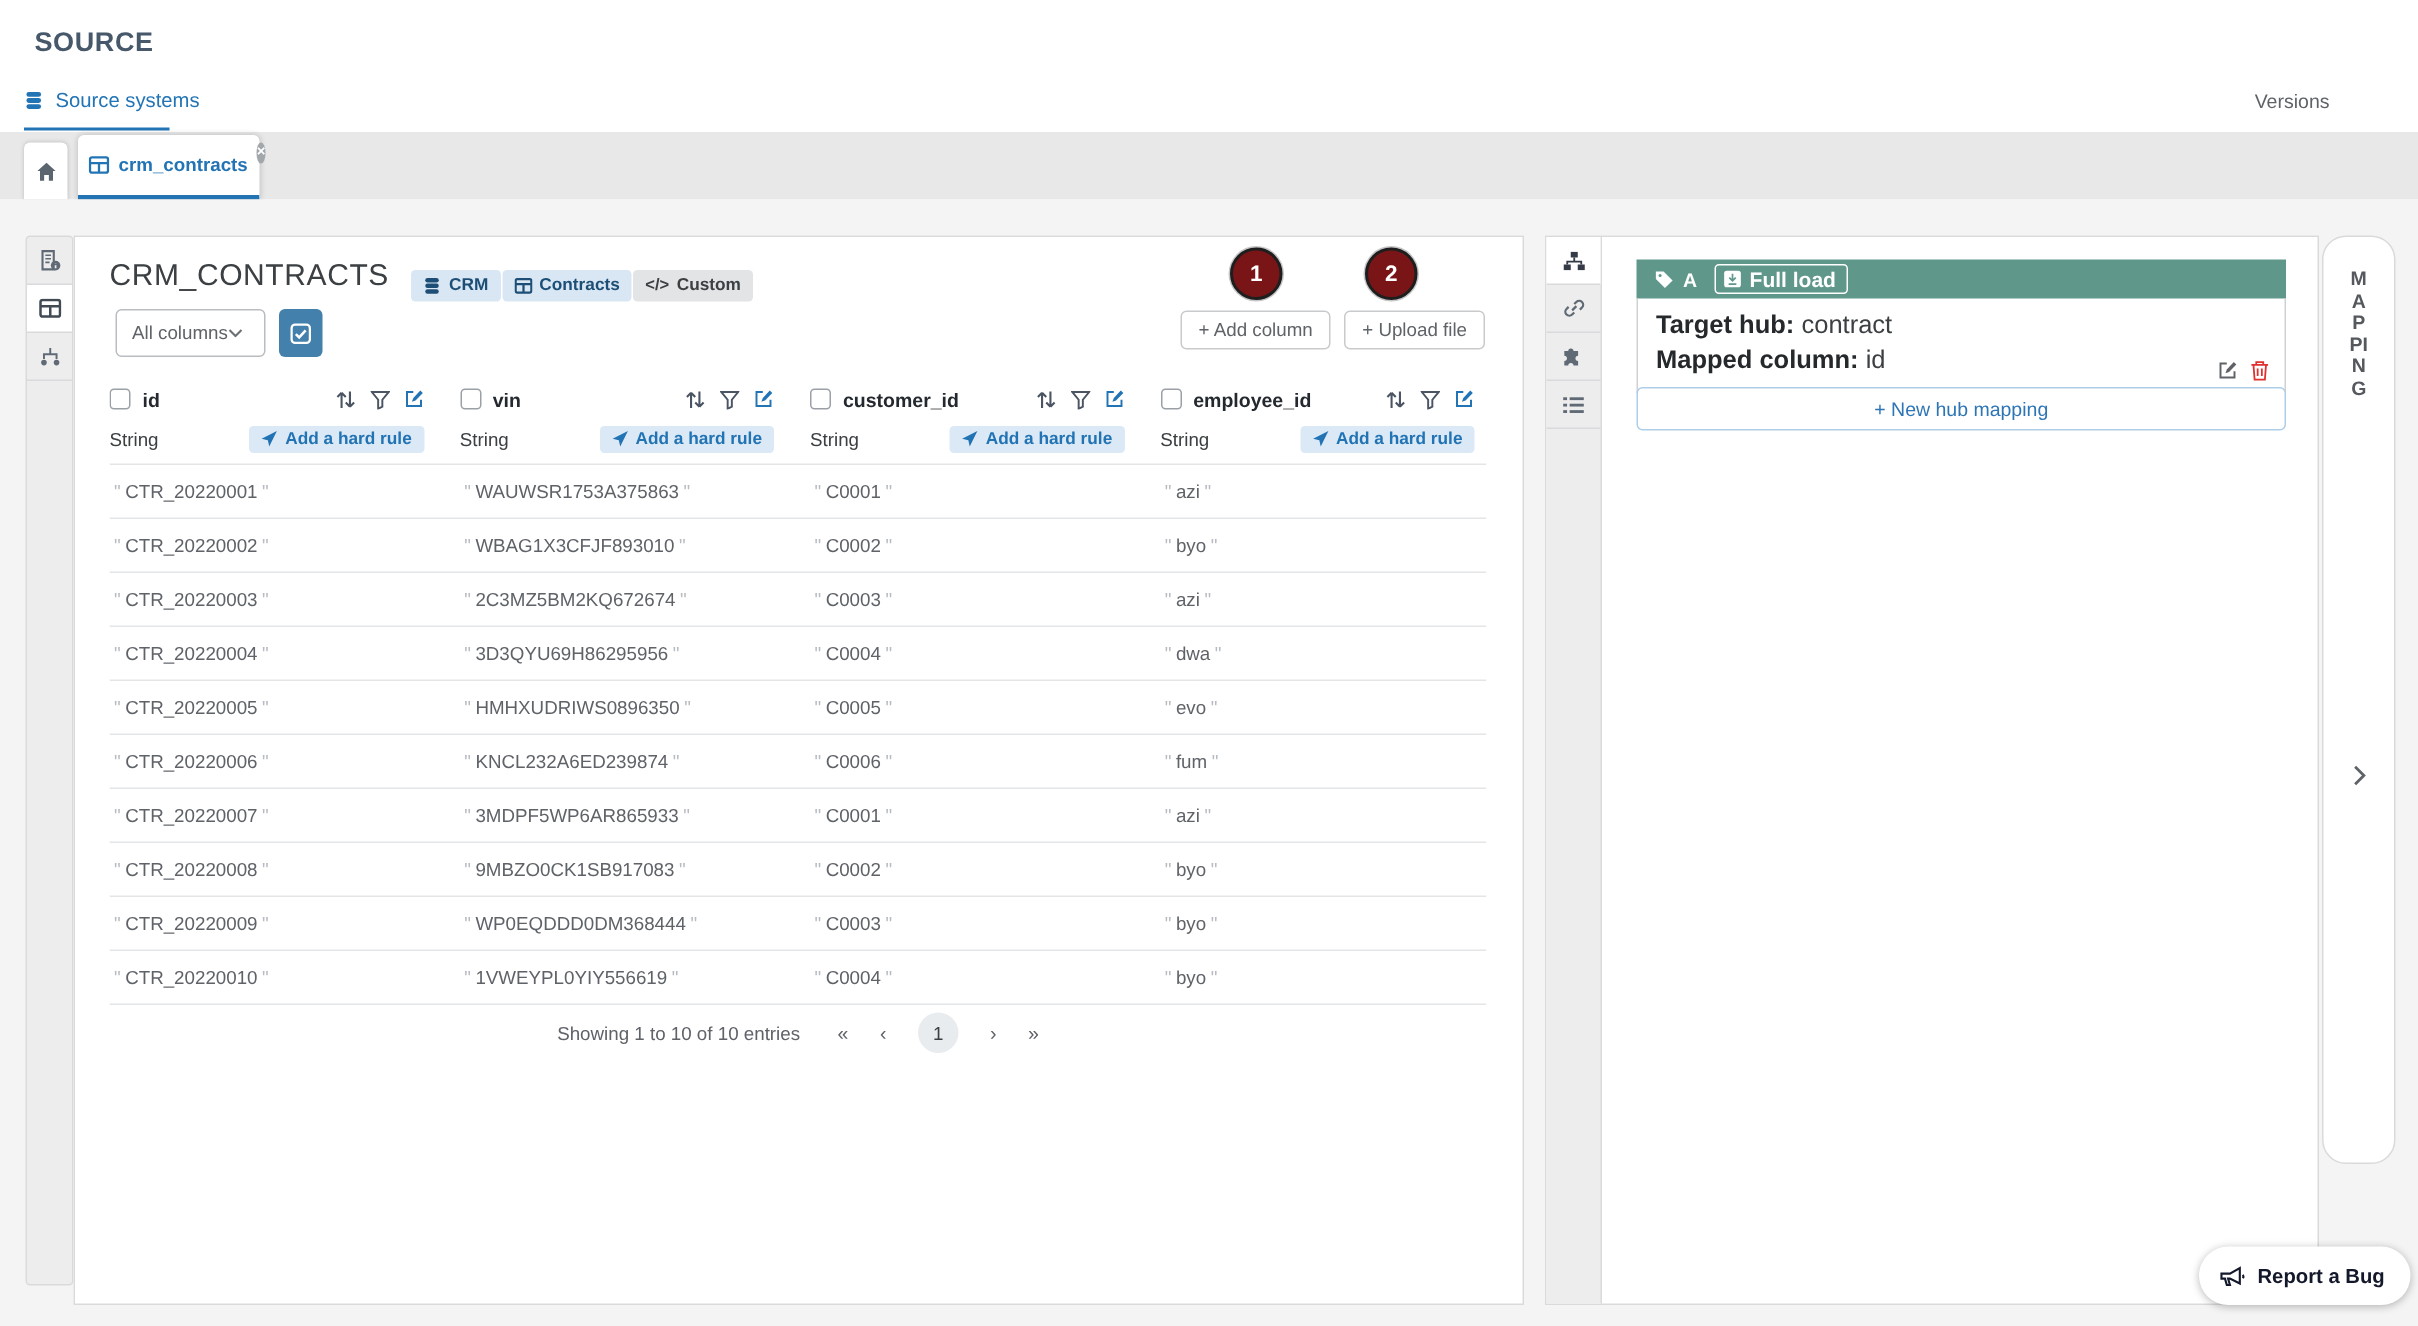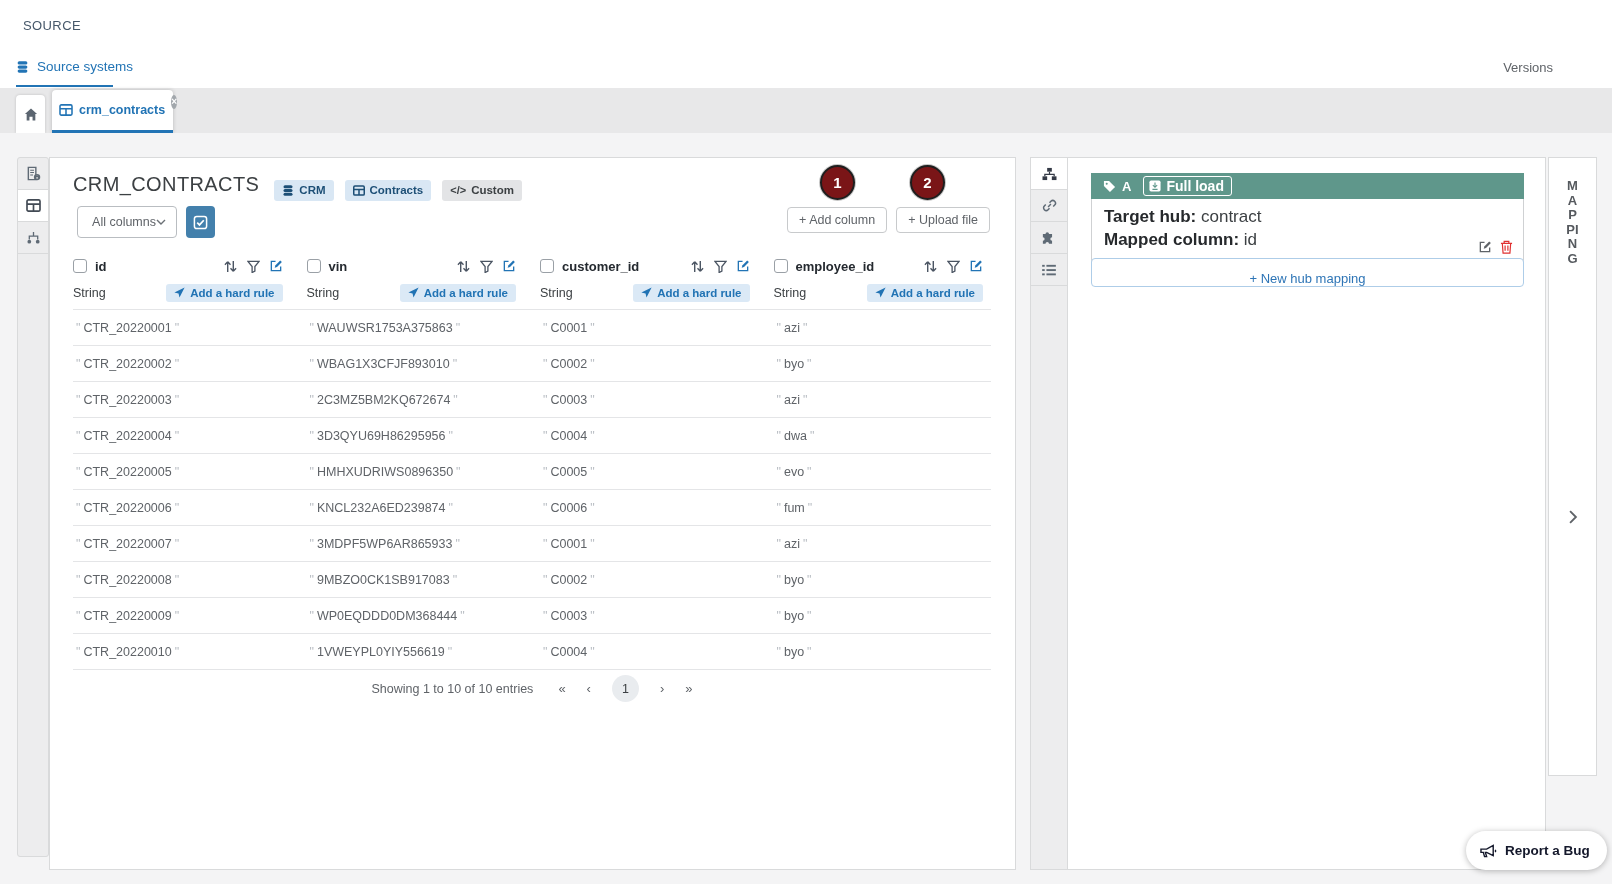--- a/index.html
+++ b/index.html
@@ -4,21 +4,21 @@
 <style>
   * { margin:0; padding:0; box-sizing:border-box; }
   html,body { width:1612px; height:884px; }
   body {
     font-family:"Liberation Sans","DejaVu Sans",sans-serif;
     background:#ffffff; position:relative; overflow:hidden; color:#3c4043;
   }
   svg { display:block; }
 
   
-  .page-title { position:absolute; left:23px; top:18px; font-size:13px; font-weight:normal; color:#46586a; letter-spacing:.4px; }
+  .page-title { position:absolute; left:23px; top:18px; font-size:18px; font-weight:bold; color:#46586a; letter-spacing:.4px; }
   .nav-source { position:absolute; left:16px; top:59px; display:flex; align-items:center; gap:8px; color:#2274b5; font-size:13.5px; }
   .nav-underline { position:absolute; left:16px; top:85px; width:97px; height:2px; background:#2274b5; }
   .nav-versions { position:absolute; right:59px; top:60px; font-size:13px; color:#5f6368;margin-left:12px; }
 
   
   .tabstrip { position:absolute; left:0; top:88px; width:1612px; height:45px; background:#e8e8e9; }
   .home-tab { position:absolute; left:16px; top:7px; width:29px; height:38px; background:#fff; border-radius:4px 4px 0 0;
               box-shadow:0 0 3px rgba(0,0,0,.18); display:flex; align-items:center; justify-content:center; color:#5b6570; }
   .doc-tab { position:absolute; left:52px; top:2px; width:121px; height:43px; background:#fff; border-radius:4px 4px 0 0;
              box-shadow:0 0 4px rgba(0,0,0,.2); border-bottom:3px solid #2274b5; display:flex; align-items:center; gap:6px;
@@ -32,35 +32,35 @@
   
   .left-strip { position:absolute; left:17px; top:157px; width:32px; height:700px; background:#ededee;
                 border:1px solid #d9dadb; border-radius:3px; }
   .stab { height:32px; display:flex; align-items:center; justify-content:center; color:#5f6a75; border-bottom:1px solid #d9dadb; }
   .stab.active { background:#fff; color:#424a54; }
 
   
   .main-panel { position:absolute; left:49px; top:157px; width:967px; height:713px; background:#fff; border:1px solid #d9dadb; }
   .title-row { position:absolute; left:23px; top:13px; display:flex; align-items:center; gap:15px; height:26px; }
   .dataset-title { font-size:20px; color:#3c4043; letter-spacing:.4px; }
-  .tags { display:flex; gap:11px;margin-top:12px; }
+  .tags { display:flex; gap:1px;margin-top:12px; }
   .tag { display:inline-flex; align-items:center; gap:5px; padding:3px 8px; border-radius:3px; font-size:11.5px; font-weight:bold; height:21px; }
   .tag.blue { background:#d9e7f4; color:#1d4f76; }
   .tag.gray { background:#e3e4e6; color:#3c4043; }
   .code-glyph { font-size:11px; font-weight:bold; }
 
   .ann { position:absolute; top:7px; width:35px; height:35px; border-radius:50%; background:#7a1517; border:2px solid #1e1e1e;
          box-shadow:0 0 0 1px #c6c6c6; color:#fff; font-weight:bold; font-size:15px; display:flex; align-items:center; justify-content:center; }
   .ann1 { left:770px; } .ann2 { left:860px; }
 
   .top-actions { position:absolute; right:25px; top:49px; display:flex; gap:9px; }
   .btn-outline { border:1px solid #c8cacc; border-radius:4px; background:#fff; color:#5f6368; font-size:12.5px; padding:5px 11px; white-space:nowrap; }
 
   .col-select { position:absolute; left:27px; top:48px; width:100px; height:32px; border:1px solid #b9bdc1; border-radius:4px;
-                background:#fff; color:#5f6368; font-size:12.5px; display:flex; align-items:center; justify-content:flex-end; padding:0 10px; }
+                background:#fff; color:#5f6368; font-size:12.5px; display:flex; align-items:center; justify-content:flex-start; padding:0 10px; }
   .select-btn { position:absolute; left:136px; top:48px; width:29px; height:32px; background:#4380ac; border-radius:4px;
                 display:flex; align-items:center; justify-content:center; }
 
   
   .tbl { position:absolute; left:23px; top:95px; width:918px; overflow:hidden; }
   .thr { display:grid; grid-template-columns:repeat(4,233.5px); }
   .th { display:flex; align-items:center; gap:8px; height:26px; padding-right:24px; }
   .cb { width:14px; height:14px; border:1px solid #9aa0a6; border-radius:3px; background:#fff; flex:none; }
   .col-name { font-weight:bold; font-size:13px; color:#24292f; }
   .th-icons { margin-left:auto; display:flex; gap:9px; align-items:center; color:#4a5462; }
@@ -88,24 +88,24 @@
   .hub-card { position:absolute; left:60px; top:15px; width:433px; }
   .hub-card-header { height:26px; background:#5f978b; display:flex; align-items:center; padding:0 12px; gap:12px; color:#fff; }
   .tag-a { display:flex; align-items:center; gap:6px; font-weight:bold; font-size:13px; }
   .load-badge { border:1px solid #fff; border-radius:3px; padding:1px 7px 1px 5px; font-size:14px; font-weight:bold;
                 display:flex; gap:5px; align-items:center; }
   .hub-card-body { border:1px solid #cfd1d3; border-top:none; padding:6px 12px 8px; position:relative; }
   .hub-line { font-size:17px; color:#3c4043; margin:2px 0 3px; }
   .hub-line b { color:#26292c; }
   .card-actions { position:absolute; right:10px; bottom:7px; display:flex; gap:8px; align-items:center; }
   .new-mapping-btn { position:absolute; left:60px; top:100px; width:433px; height:29px; border:1px solid #aecde8; border-radius:4px;
-                     background:#fff; color:#2e75b6; font-size:13px; display:flex; align-items:flex-end; justify-content:center; gap:2px; }
-
-  
-  .map-sidebar { position:absolute; left:1548px; top:157px; width:49px; height:619px; background:#fff; border:1px solid #d9dadb; border-radius:0; }
+                     background:#fff; color:#2e75b6; font-size:13px; display:flex; align-items:center; justify-content:center; gap:2px; }
+
+  
+  .map-sidebar { position:absolute; left:1548px; top:157px; width:49px; height:619px; background:#fff; border:1px solid #d9dadb; border-radius:16px; }
   .map-label { margin:21px auto 0; width:14px; word-break:break-all; text-align:center; font-weight:bold; font-size:13px;
                line-height:14.5px; color:#55595e; letter-spacing:0; }
   .map-chevron { position:absolute; top:352px; left:0; right:0; display:flex; justify-content:center; }
 
   
   .report-bug { position:absolute; left:1466px; top:831px; height:39px; padding:0 17px 0 14px; border-radius:20px; background:#fff;
                 box-shadow:0 1px 6px rgba(0,0,0,.28); display:flex; align-items:center; gap:8px; font-size:13.5px; font-weight:bold; color:#14182b; }
 </style>
 </head>
 <body>

